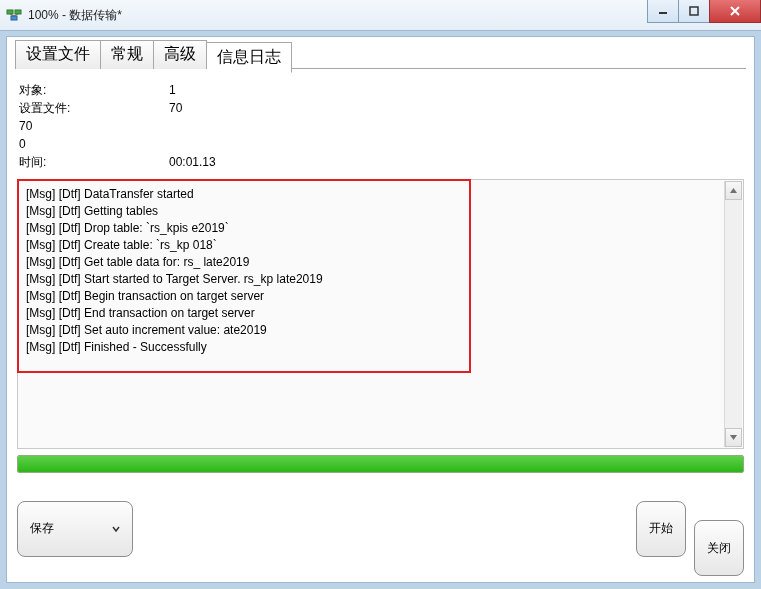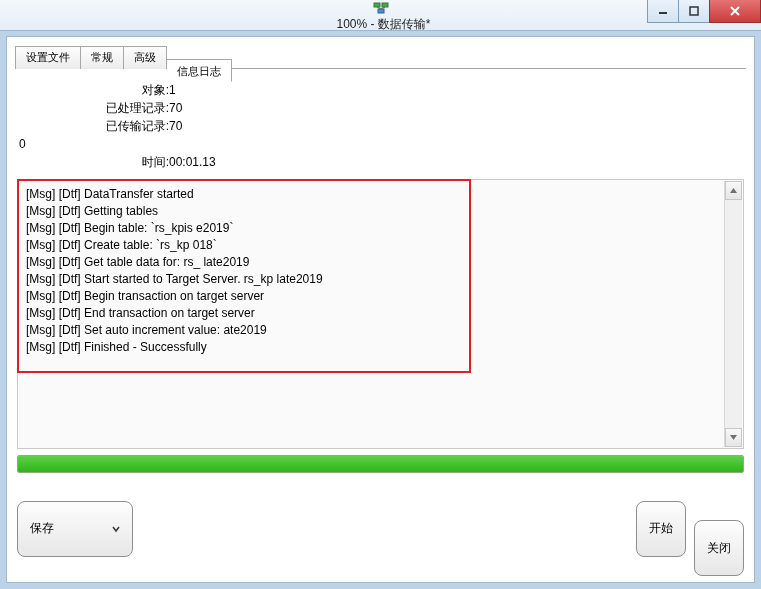--- a/index.html
+++ b/index.html
@@ -1,36 +1,36 @@
 <!DOCTYPE html>
 <html><head>
 <meta charset="utf-8">
 <style>
   html,body{margin:0;padding:0;font-family:"Microsoft YaHei","Segoe UI",Tahoma,sans-serif;font-size:12px;color:#000;}
   body{background:#bcd2e6;width:761px;height:589px;overflow:hidden;}
   .window{width:761px;height:589px;display:flex;flex-direction:column;}
   
-  .titlebar{height:30px;background:linear-gradient(#f4f8fc,#e5eef7);display:flex;align-items:center;padding:0 0 0 6px;position:relative;border-bottom:1px solid #9fb8cf;flex-direction:column;}
+  .titlebar{height:30px;background:linear-gradient(#f4f8fc,#e5eef7);display:flex;align-items:center;padding:0 0 0 6px;position:relative;border-bottom:1px solid #9fb8cf;}
   .titlebar .icon{width:16px;height:16px;margin-right:6px;display:inline-block;}
   .title-text{font-size:12px;color:#222;flex:1;white-space:nowrap;}
   .win-btns{position:absolute;right:0;top:0;display:flex;height:22px;}
   .win-btn{width:32px;height:22px;display:flex;align-items:center;justify-content:center;border:1px solid #7f9db9;border-top:none;margin-left:-1px;background:linear-gradient(#eaf2fb,#d3e3f3);}
   .win-btn.min,.win-btn.max{width:30px;}
   .win-btn.close{width:50px;background:linear-gradient(#e57373,#c93c3c);border-color:#9a2f2f;color:#fff;border-top-right-radius:0;}
   .win-btn.close svg path{stroke:#fff;}
   
   .client{flex:1;margin:5px 6px 6px 6px;background:#fff;border:1px solid #9fb8cf;display:flex;flex-direction:column;padding:8px 8px 6px 8px;overflow:hidden;}
   
-  .tabstrip{display:flex;height:23px;border-bottom:1px solid #a7a7a7;font-size:11px;}
+  .tabstrip{display:flex;align-items:flex-end;height:23px;border-bottom:1px solid #a7a7a7;font-size:16px;}
   .tab{padding:3px 10px 4px 10px;border:1px solid #a7a7a7;border-bottom:none;margin-right:0;background:linear-gradient(#fdfdfd,#ececec);position:relative;top:1px;cursor:default;}
-  .tab.active{background:#fff;border-bottom:1px solid #fff;padding-top:4px;padding-bottom:4px;top:14px;}
+  .tab.active{background:#fff;border-bottom:1px solid #fff;padding-top:4px;padding-bottom:4px;top:5px;}
   .tab + .tab{border-left:none;}
   
   .stats{margin:12px 4px 6px 4px;font-size:12px;line-height:18px;}
-  .stat-row{display:flex;text-align:right;}
+  .stat-row{display:flex;}
   .stat-label{width:150px;}
   .stat-value{}
   
   .logwrap{flex:1;margin:2px 2px 0 2px;position:relative;}
   .logbox{position:absolute;inset:0;border:1px solid #c9c9c9;background:#fafafa;overflow:hidden;}
   .log-inner{padding:6px 8px;font-size:12px;line-height:17px;color:#000000;white-space:nowrap;}
   .log-highlight{position:absolute;left:0;top:0;width:450px;height:190px;border:2px solid #e02020;pointer-events:none;}
   .scrollbar{position:absolute;right:1px;top:1px;bottom:1px;width:17px;background:#f0f0f0;border-left:1px solid #d9d9d9;}
   .scrollbar .arrow{height:17px;display:flex;align-items:center;justify-content:center;background:linear-gradient(#f7f7f7,#e6e6e6);border:1px solid #c7c7c7;margin:0;}
   .scrollbar .track{position:absolute;top:18px;bottom:18px;left:0;right:0;}
@@ -87,42 +87,41 @@
       <div class="tab">高级</div>
       <div class="tab active">信息日志</div>
     </div>
 
     <div class="stats">
       <div class="stat-row">
         <span class="stat-label">对象:</span>
         <span class="stat-value">1</span>
       </div>
       <div class="stat-row">
-        <span class="stat-label">已处理记录:</span>
+        <span class="stat-label">设置文件:</span>
         <span class="stat-value">70</span>
       </div>
       <div class="stat-row">
-        <span class="stat-label">已传输记录:</span>
         <span class="stat-value">70</span>
       </div>
       <div class="stat-row">
         <span class="stat-value">0</span>
       </div>
       <div class="stat-row">
         <span class="stat-label">时间:</span>
         <span class="stat-value">00:01.13</span>
       </div>
     </div>
 
     <div class="logwrap">
       <div class="logbox">
         <div class="log-inner" id="log-lines">
             <div>[Msg] [Dtf] DataTransfer started</div>
             <div>[Msg] [Dtf] Getting tables</div>
-            <div>[Msg] [Dtf] Begin table: `rs_kpis                           e2019`</div>
+            <div>[Msg] [Dtf] Drop table: `rs_kpis                           e2019`</div>
             <div>[Msg] [Dtf] Create table: `rs_kp                            018`</div>
             <div>[Msg] [Dtf] Get table data for: rs_                                   late2019</div>
             <div>[Msg] [Dtf] Start started to Target Server. rs_kp                         late2019</div>
             <div>[Msg] [Dtf] Begin transaction on target server</div>
             <div>[Msg] [Dtf] End transaction on target server</div>
             <div>[Msg] [Dtf] Set auto increment value:                               ate2019</div>
             <div>[Msg] [Dtf] Finished - Successfully</div>
           </div>
         <div class="scrollbar">
           <div class="arrow up">

